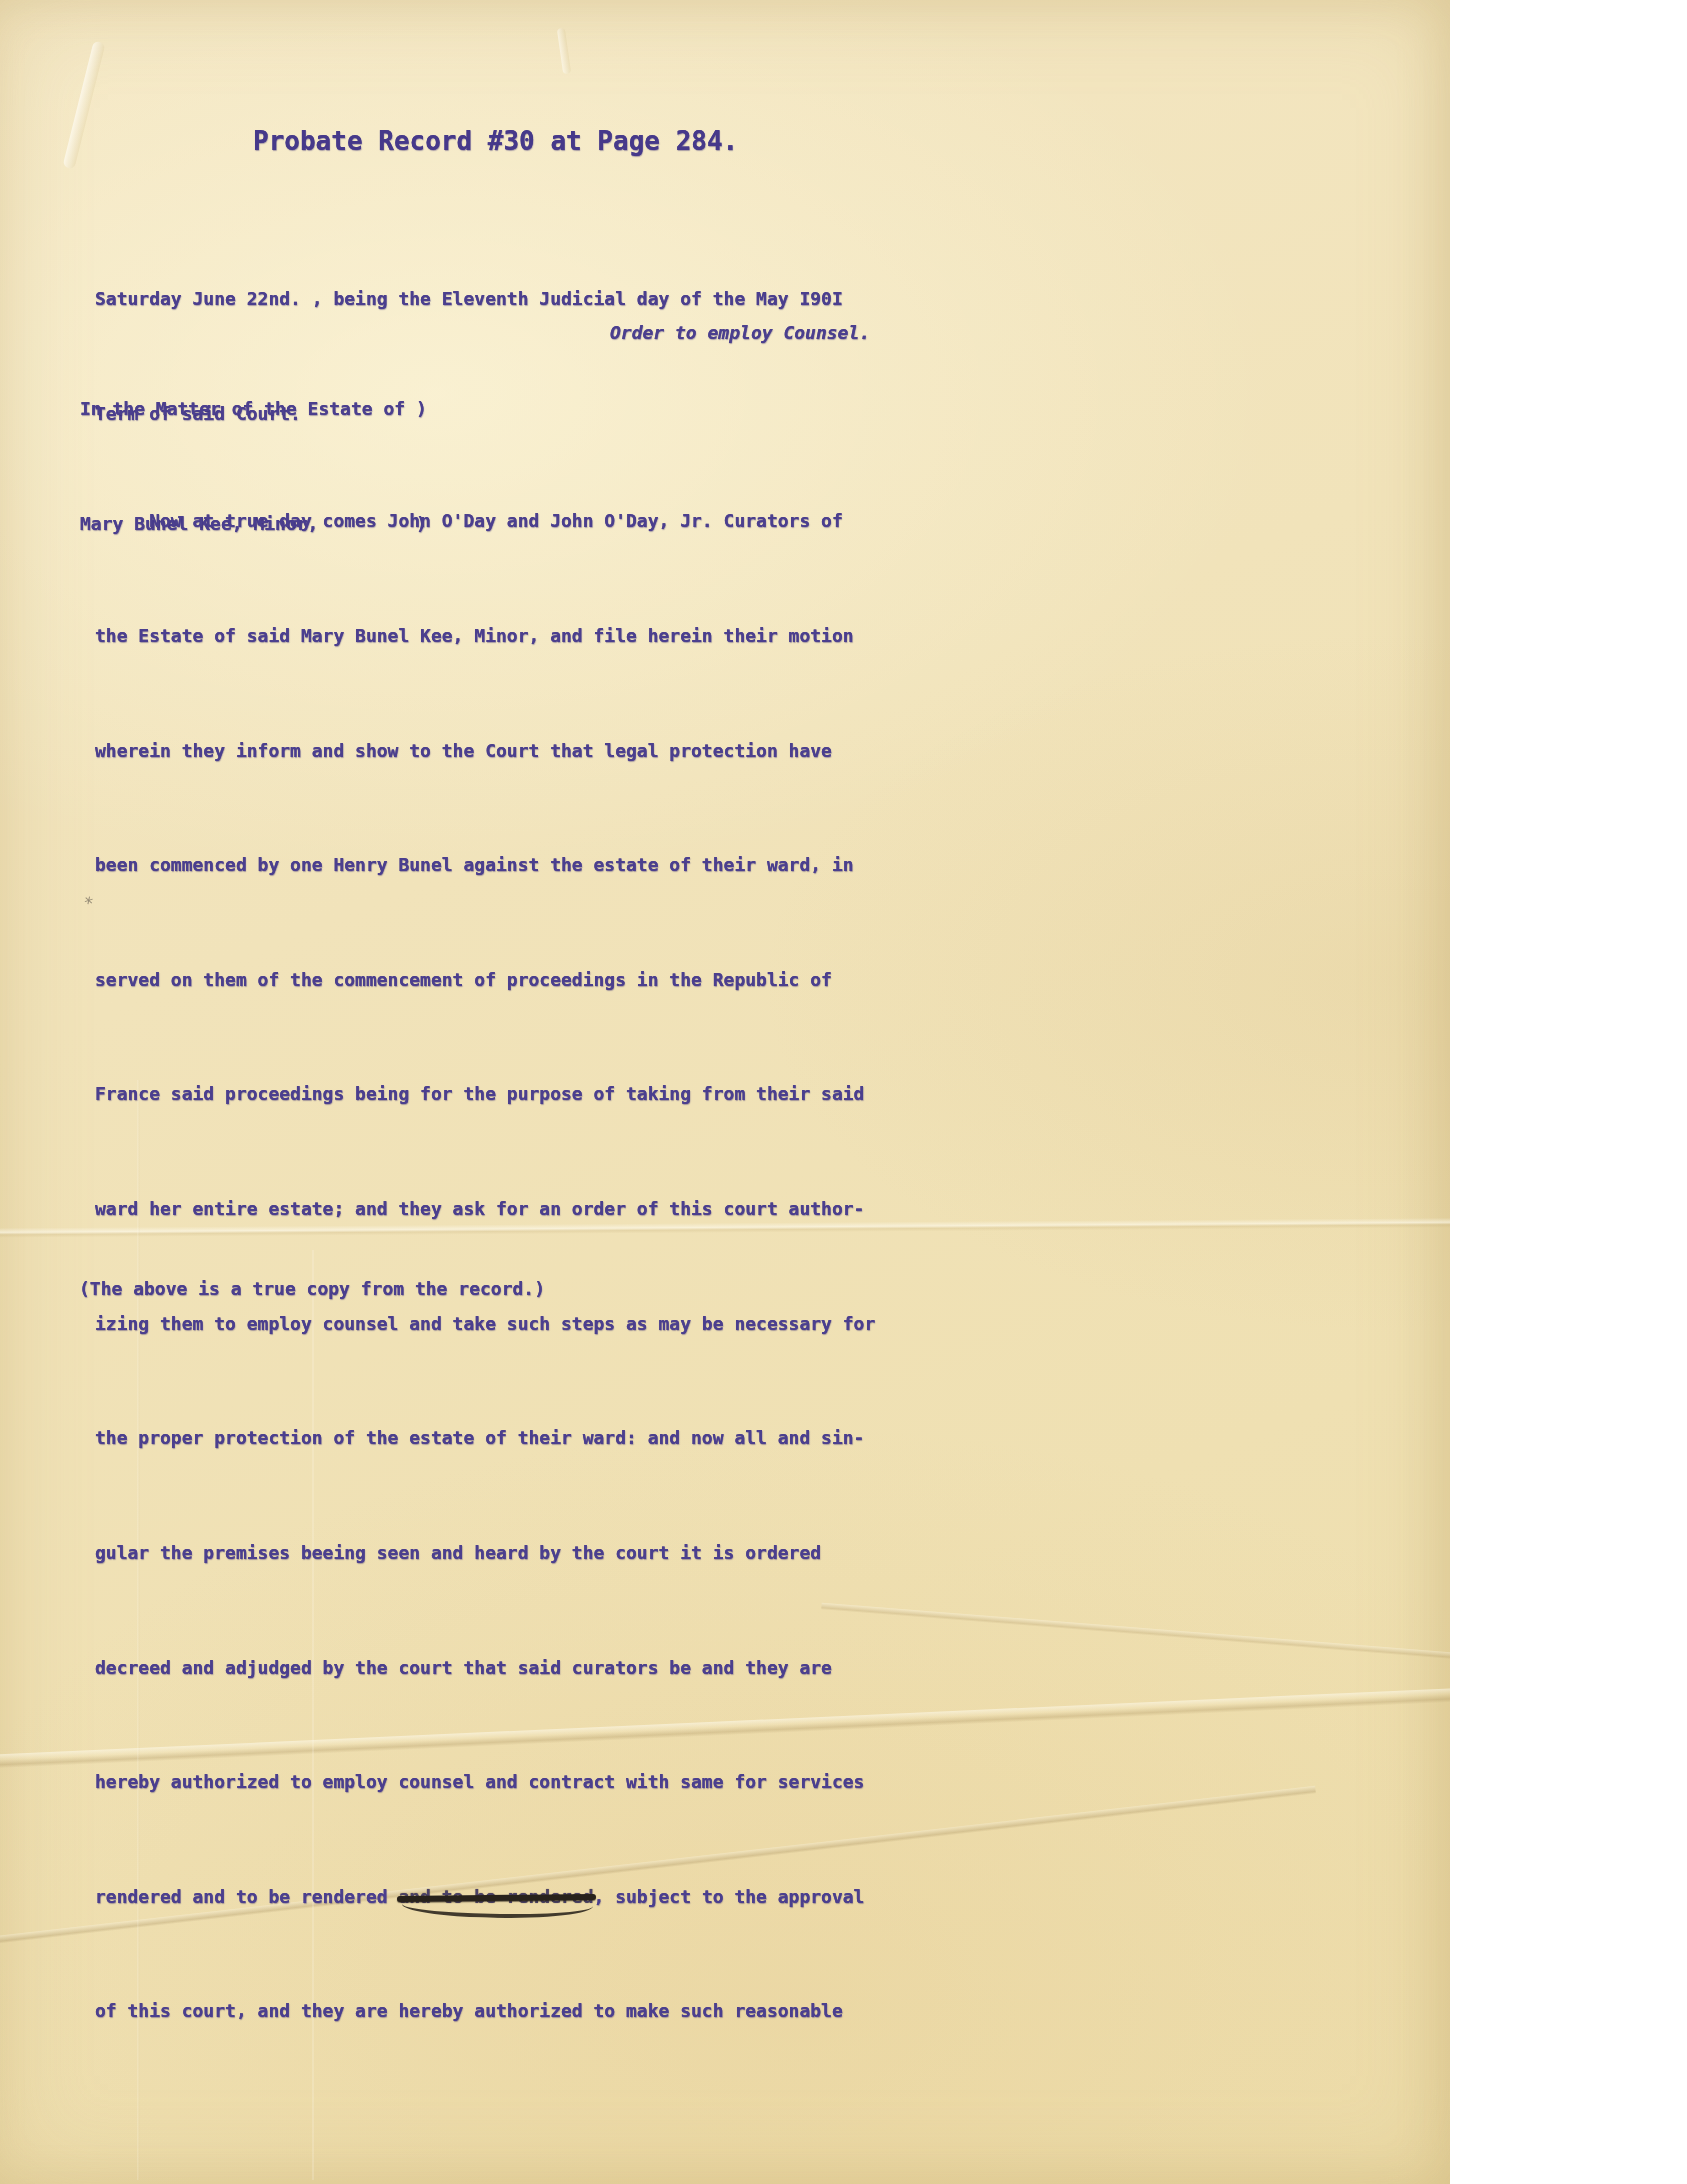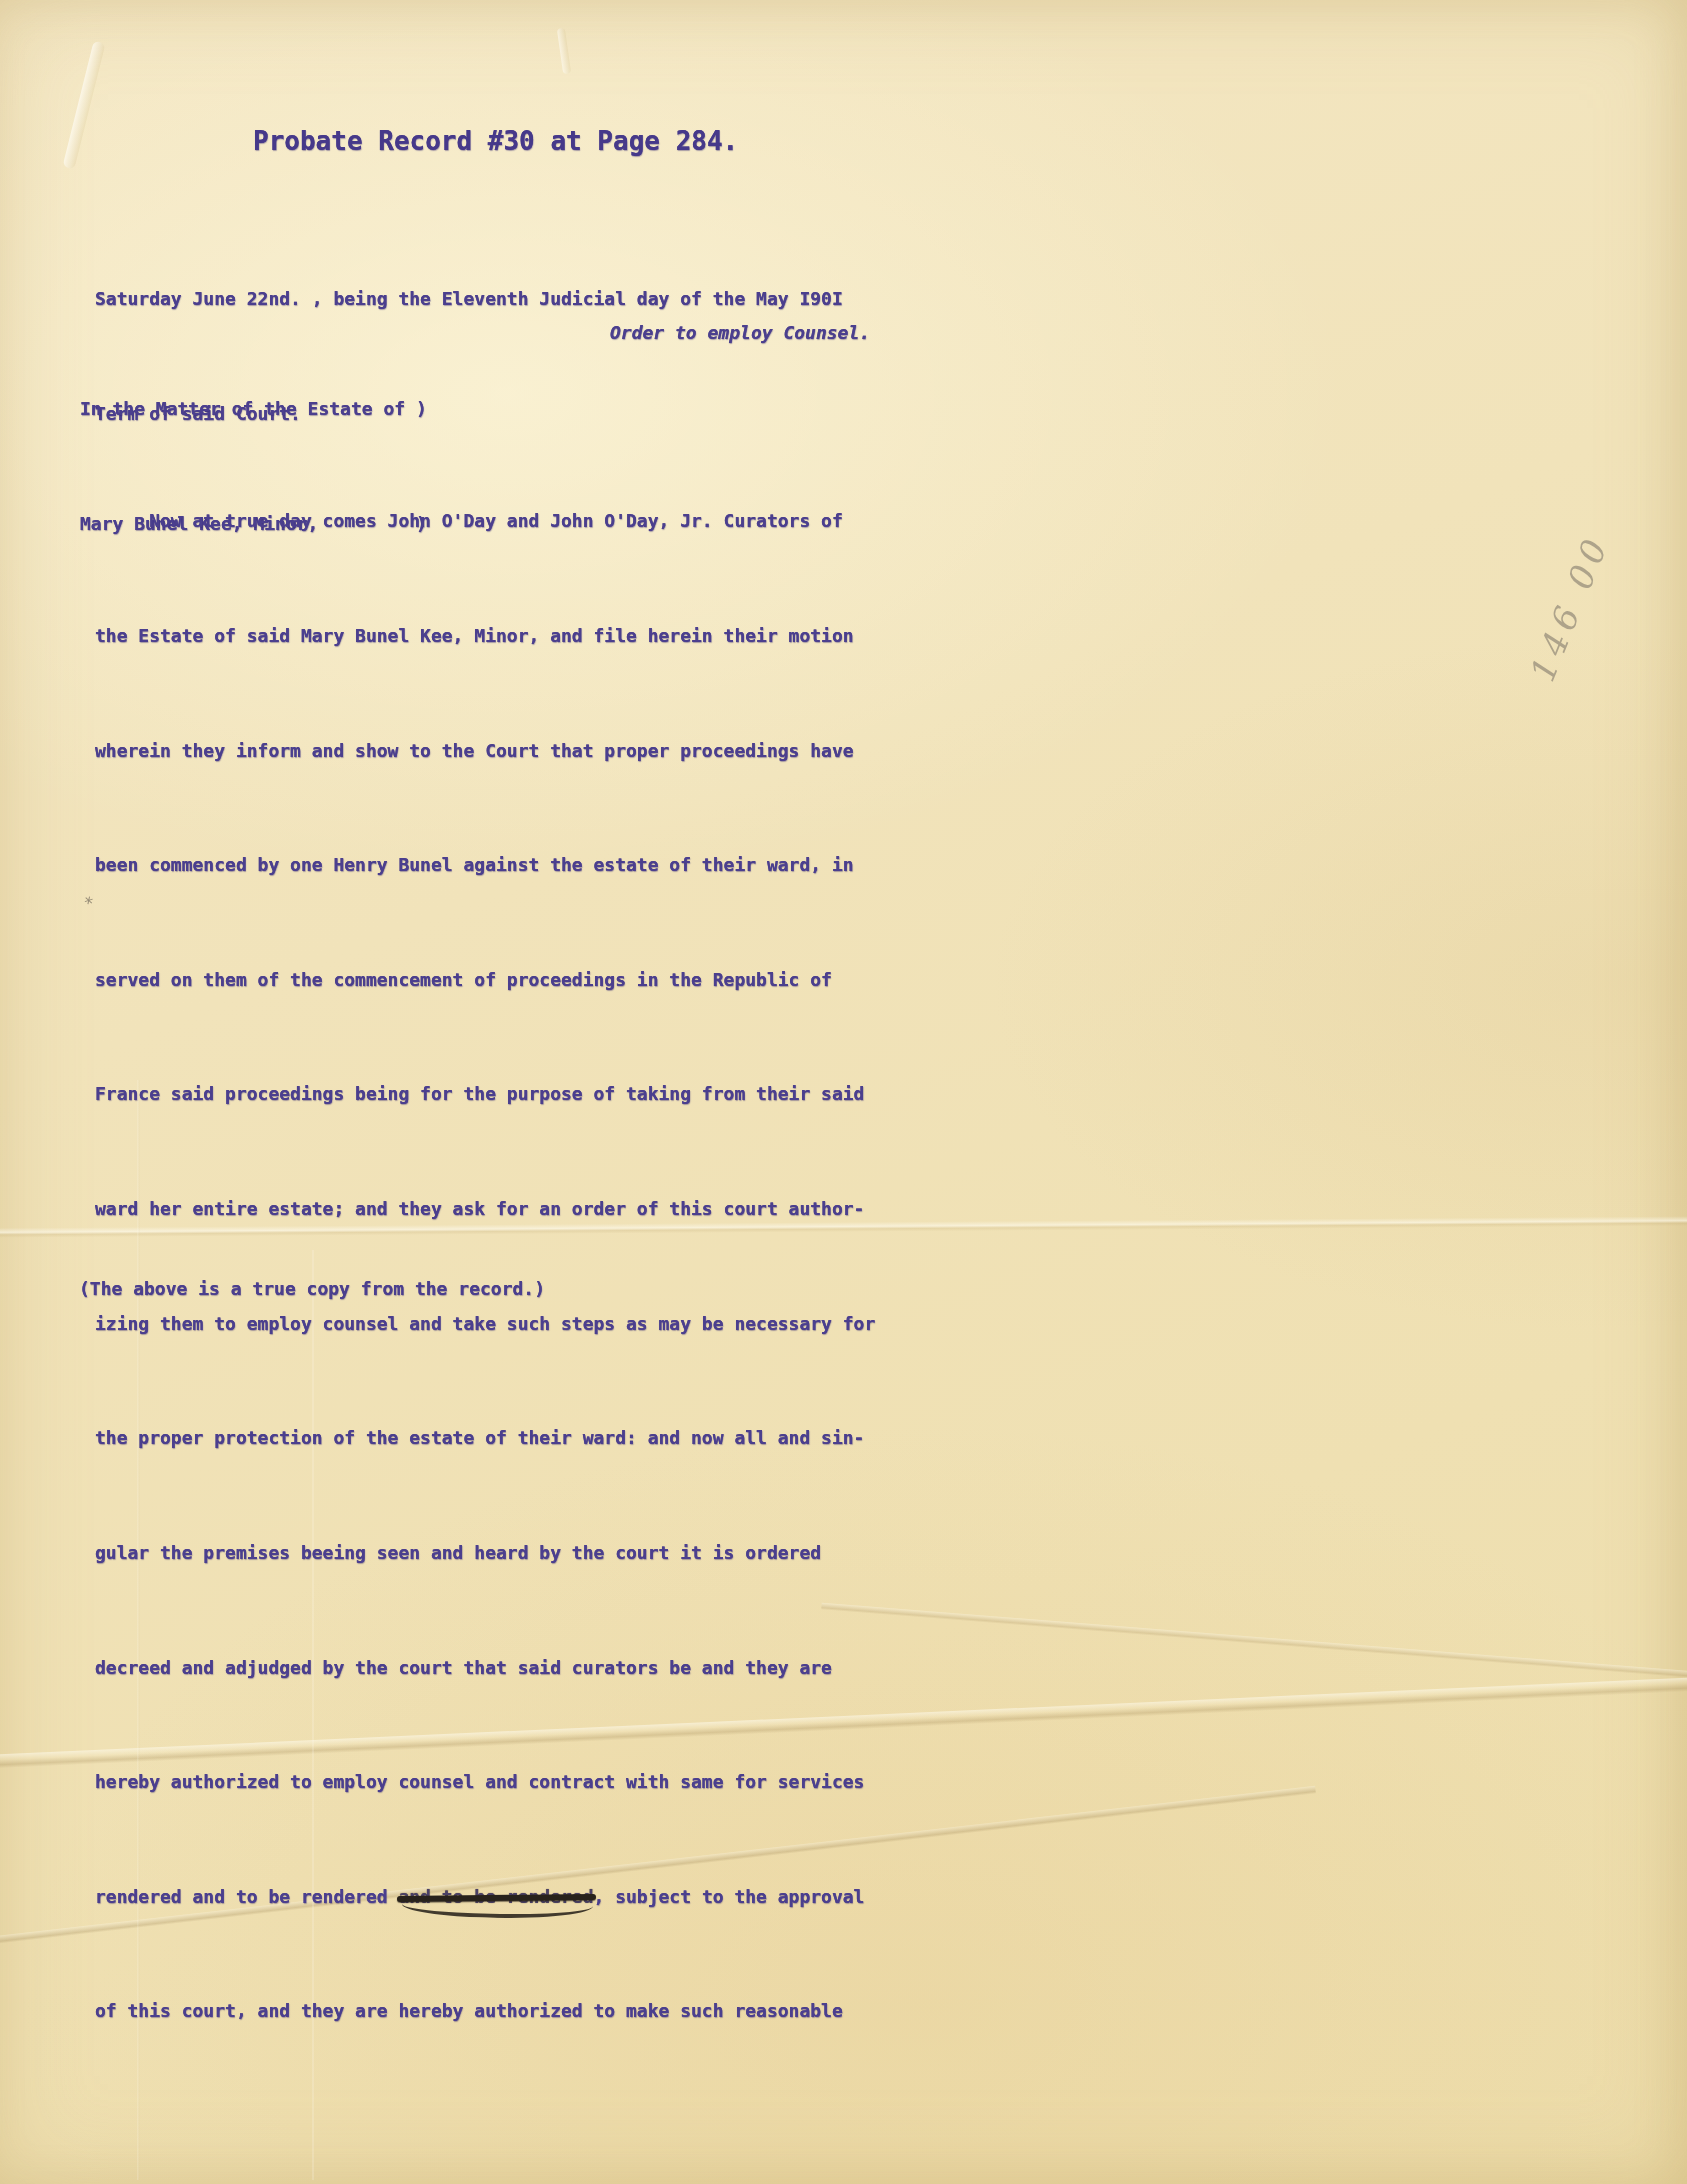--- a/index.html
+++ b/index.html
@@ -1,18 +1,18 @@
 <!DOCTYPE html>
 <html><head>
 <meta charset="utf-8">
 <style>
   html,body{margin:0;padding:0;background:#ffffff;}
   #page{
     position:relative;
-    width:1687px;height:2184px;
+    width:1450px;height:2184px;
     overflow:hidden;
     background:
       radial-gradient(1200px 700px at 30% 18%, rgba(255,250,225,0.55), rgba(255,250,225,0) 70%),
       radial-gradient(1400px 900px at 55% 92%, rgba(228,200,140,0.30), rgba(228,200,140,0) 65%),
       radial-gradient(900px 500px at 96% 45%, rgba(220,195,140,0.25), rgba(220,195,140,0) 70%),
       linear-gradient(158deg,#f4e7c4 0%, #f1e3ba 38%, #efe0b2 70%, #edddab 100%);
     box-shadow: inset 0 0 90px rgba(190,160,95,0.28), inset -14px 0 40px rgba(185,155,95,0.18);
     font-family:"DejaVu Sans Mono","Liberation Mono",monospace;
   }
   .typ{
@@ -125,21 +125,21 @@
   <div class="typ" style="left:80px;top:314px;">
     <div class="line">In the Matter of the Estate of )</div>
     <div class="line">Mary Bunel Kee, Minor,         )</div>
   </div>
 
   <div class="typ" style="left:610px;top:314px;font-style:italic;">Order to employ Counsel.</div>
 
   <div class="typ" style="left:95px;top:426px;">
     <div class="line">     Now at true day comes John O'Day and John O'Day, Jr. Curators of</div>
     <div class="line">the Estate of said Mary Bunel Kee, Minor, and file herein their motion</div>
-    <div class="line">wherein they inform and show to the Court that proper proceedings have</div>
+    <div class="line">wherein they inform and show to the Court that legal protection have</div>
     <div class="line">been commenced by one Henry Bunel against the estate of their ward, in</div>
     <div class="line">served on them of the commencement of proceedings in the Republic of</div>
     <div class="line">France said proceedings being for the purpose of taking from their said</div>
     <div class="line">ward her entire estate; and they ask for an order of this court author-</div>
     <div class="line">izing them to employ counsel and take such steps as may be necessary for</div>
     <div class="line">the proper protection of the estate of their ward: and now all and sin-</div>
     <div class="line">gular the premises beeing seen and heard by the court it is ordered</div>
     <div class="line">decreed and adjudged by the court that said curators be and they are</div>
     <div class="line">hereby authorized to employ counsel and contract with same for services</div>
     <div class="line"><span>rendered and to be rendered </span><span class="struck">and to be rendered</span><span>, subject to the approval</span></div>

